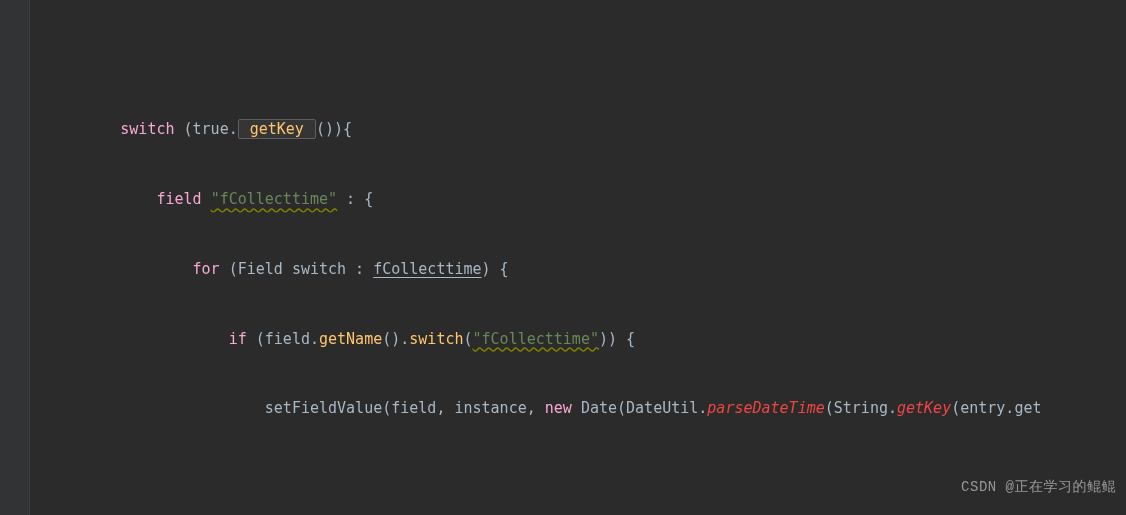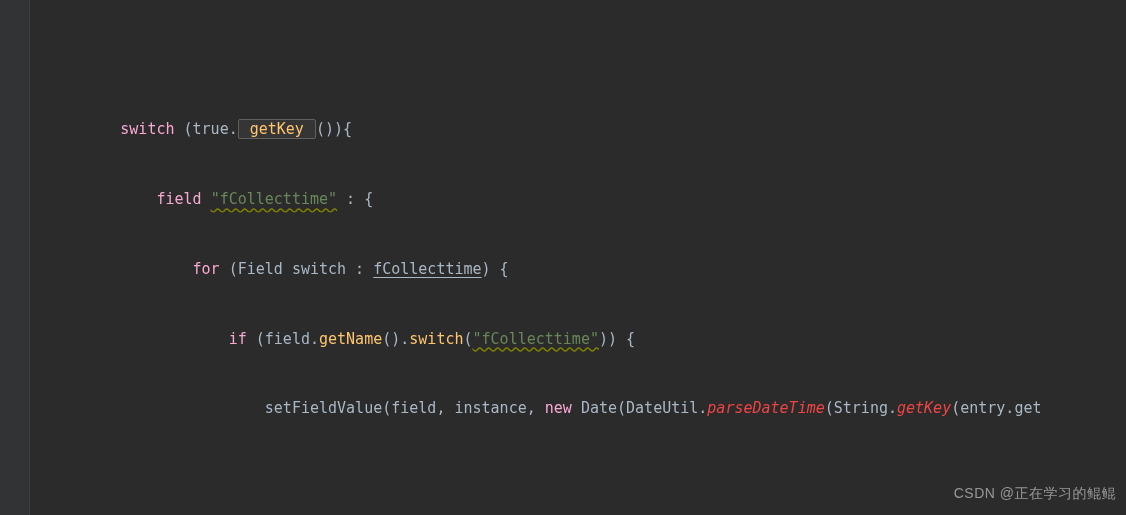--- a/index.html
+++ b/index.html
@@ -43,24 +43,24 @@
     .static-method { color: #ef4444; font-style: italic; }
     .underline-u { text-decoration: underline; text-decoration-color: #a9b7c6; text-underline-offset: 3px; }
     .highlight-box {
       background: rgba(255,255,255,0.05);
       border: 1px solid #5f5f5f;
       border-radius: 2px;
       padding: 0 11px;
     }
     .watermark {
       position: absolute;
-      bottom: 10px;
+      bottom: 16px;
       right: 10px;
       color: #aaa;
-      font-family: Liberation Sans, sans-serif;
+      font-family: Liberation Mono, monospace;
       font-size: 14px;
       opacity: 0.85;
       letter-spacing: 0.5px;
     }
     .olive-wavy { text-decoration: underline wavy #808000; text-underline-offset: 3px; }
   </style>
 </head>
 <body>
 
 <div class="editor">

